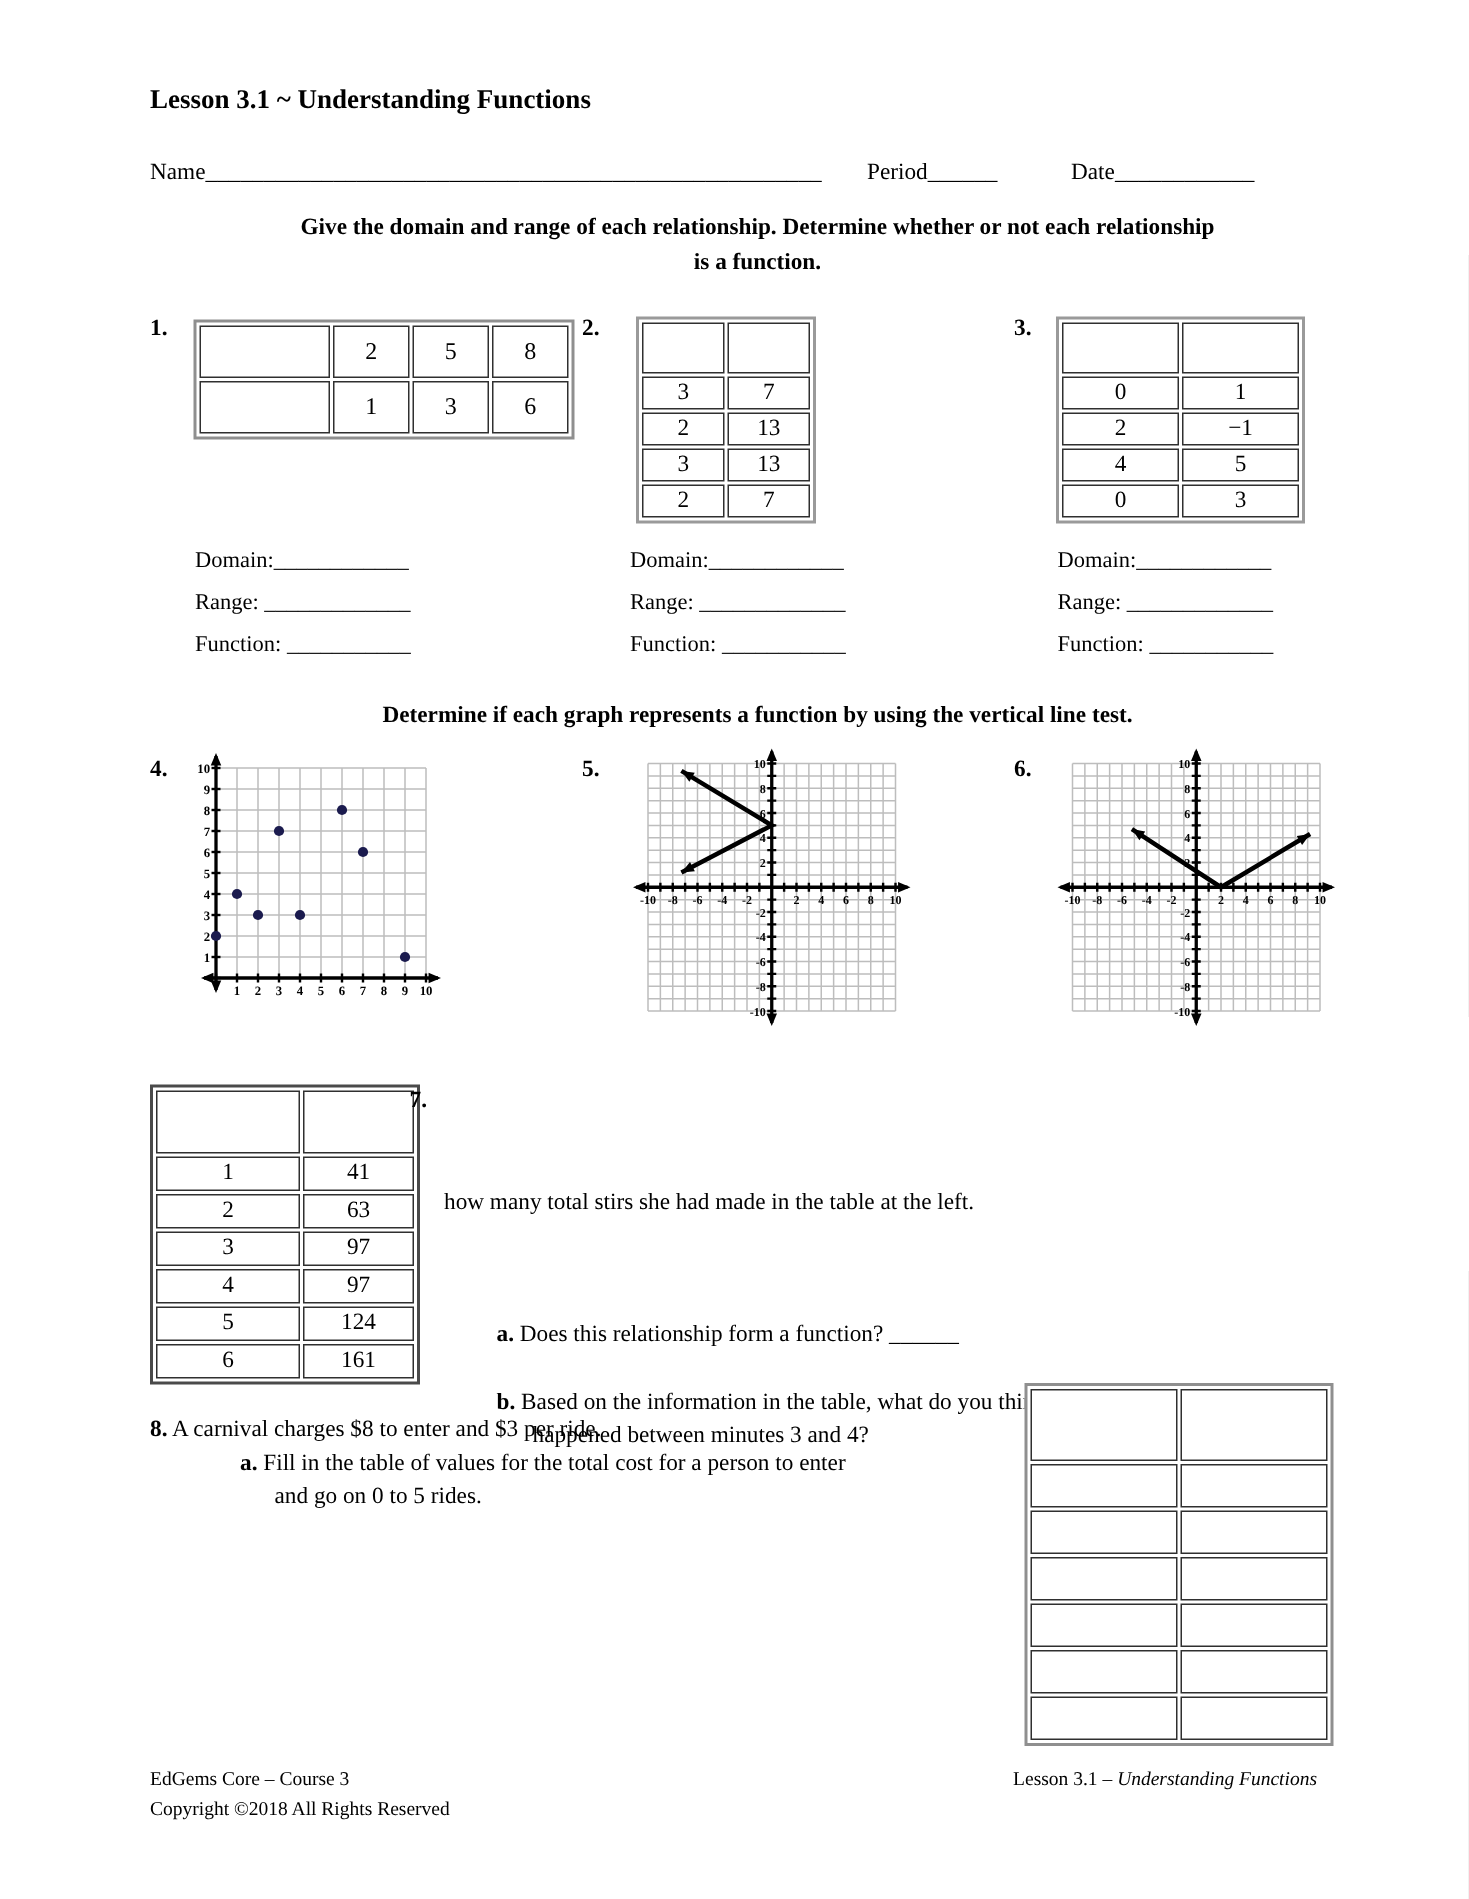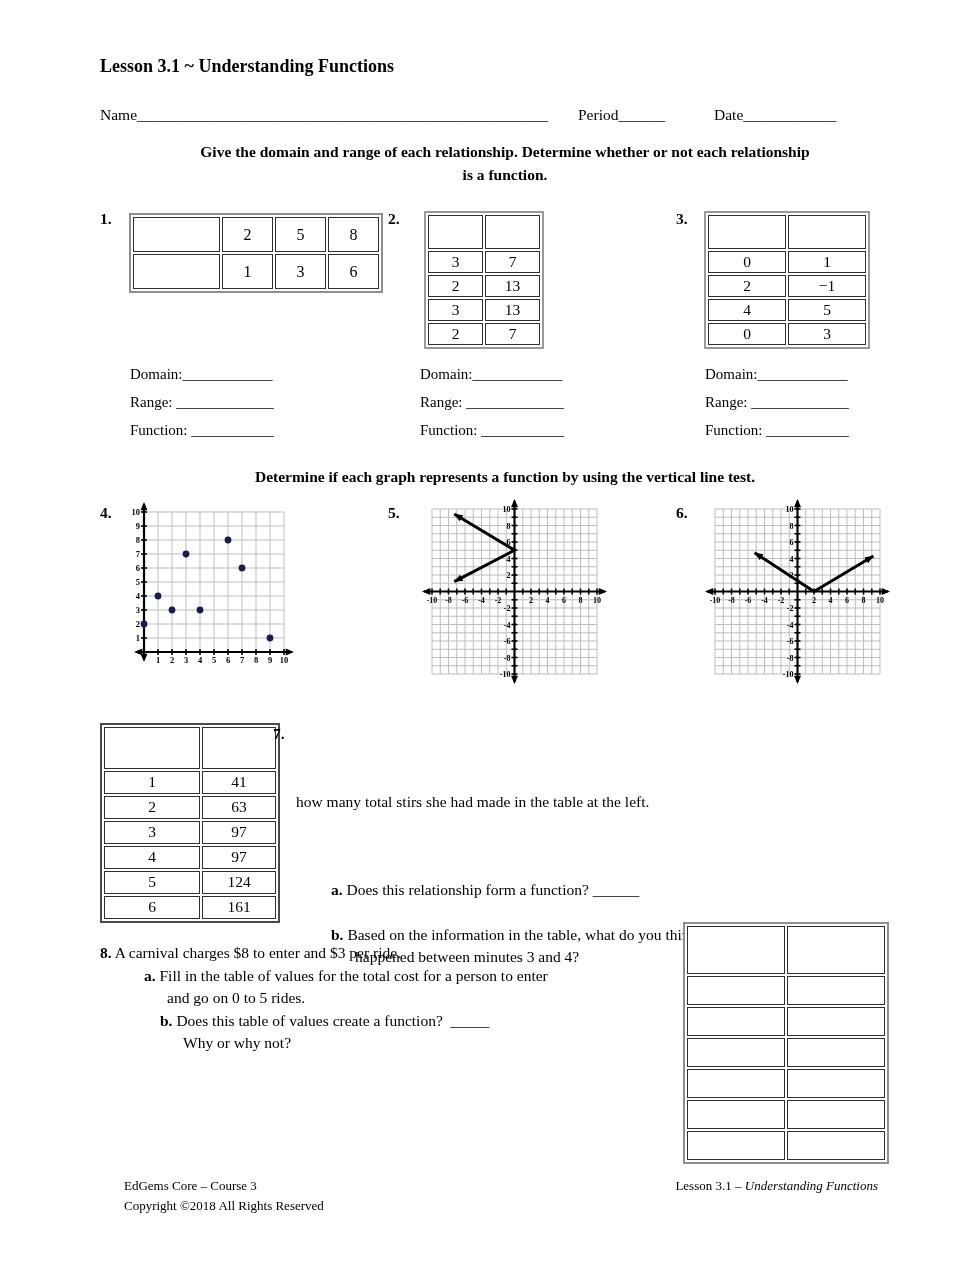--- a/index.html
+++ b/index.html
@@ -41,21 +41,21 @@
   table.t8 th{width:92px;font-size:16.5px;line-height:1.2;padding:3px 2px;}
   table.t8 td{width:92px;height:27px;}
 
   
   .ans-line{font-size:15px;line-height:28px;}
 
   
   .hang{position:relative;padding-left:23px;}
   .hang > b{position:absolute;left:0;top:0;}
 
-  .footer-text{font-size:13px;line-height:20px;margin-left:24px;}
+  .footer-text{font-size:13px;line-height:20px;}
   svg text{font-family:"Liberation Serif",serif;}
 </style>
 </head>
 <body>
 
 <div class="page">
 
   <div class="abs page-title" style="left:100px;top:56px;">Lesson 3.1 ~ Understanding Functions</div>
 
   <div class="abs" style="left:100px;top:106px;width:790px;font-size:15.5px;">
@@ -517,33 +517,26 @@
         <span class="pre">Based on the information in the table, what do you think may have</span>
       </div>
       <div style="padding-left:24px;">happened between minutes 3 and 4?</div>
     </div>
   </div>
 
   <div class="abs body-text" style="left:100px;top:942px;width:580px;">
     <div>
       <b>8.</b><span class="pre"> A carnival charges $8 to enter and $3 per ride.</span>
     </div>
-    <div style="margin-left:44px;font-family:Liberation Serif, serif;">
+    <div style="margin-left:60px;font-family:Liberation Serif, serif;">
       <div>
         <b>a.</b>
         <span class="pre">Fill in the table of values for the total cost for a person to enter</span>
       </div>
       <div style="padding-left:23px;">and go on 0 to 5 rides.</div>
-    </div>
-    <div style="margin-left:60px;">
-      <div>
-        <b>b.</b>
-        <span class="pre">Does this table of values create a function?  _____</span>
-      </div>
-      <div style="padding-left:23px;">Why or why not?</div>
     </div>
   </div>
 
   <table class="wtable hdr-dark t8 abs" style="left:683px;top:922px;">
     <tbody>
         <tr>
       <th>
         <span># of</span><br>
         <span>Rides, </span><span class="ital">x</span>
       </th>

